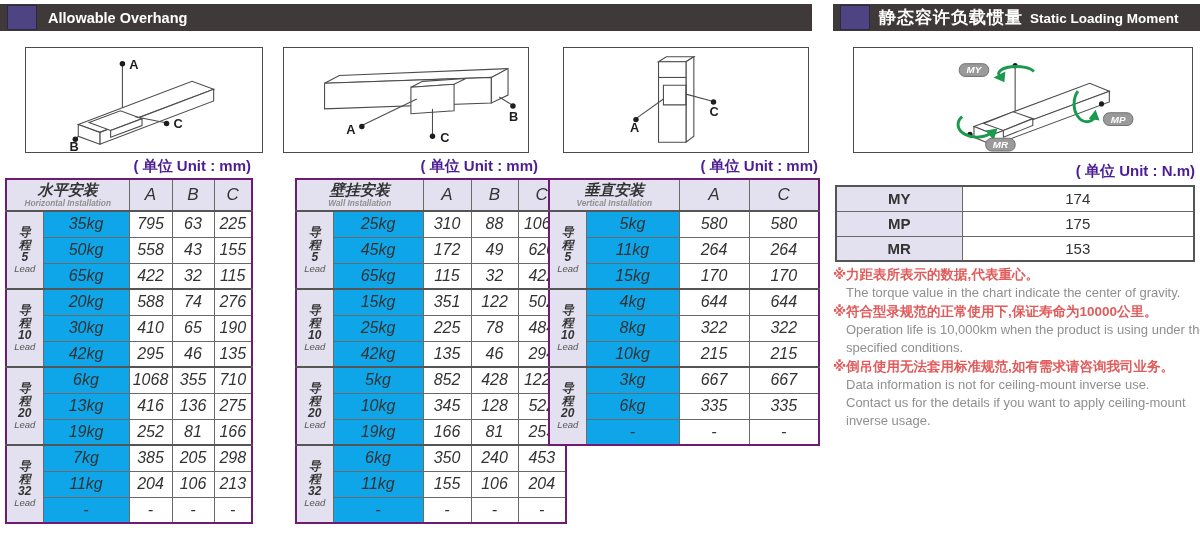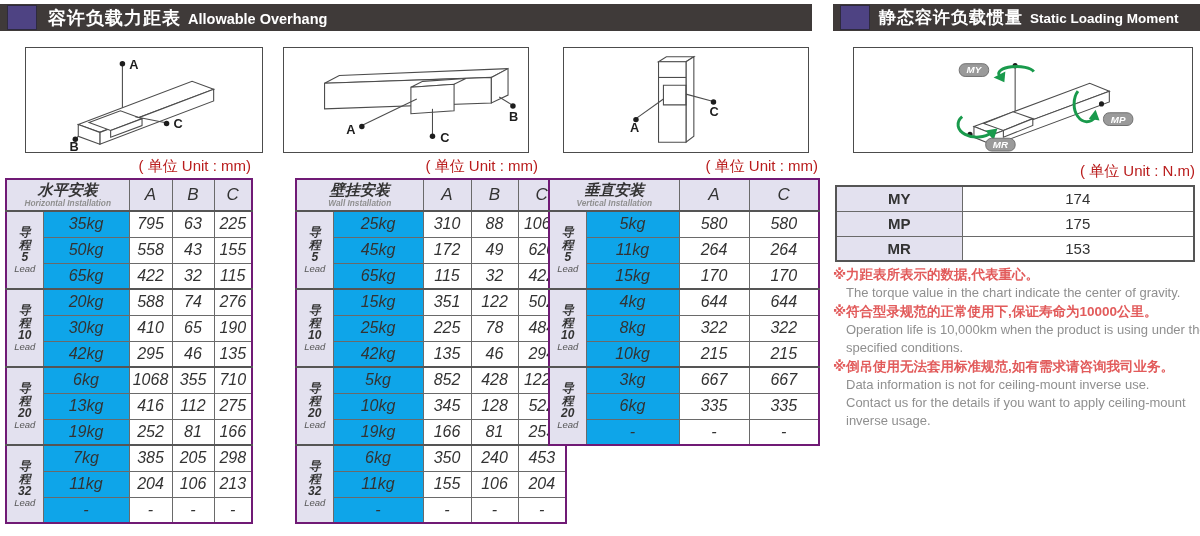--- a/index.html
+++ b/index.html
@@ -21,21 +21,21 @@
   .dline { stroke:#4c4c4c; stroke-width:1.1; fill:none; }
   .dfill { stroke:#4c4c4c; stroke-width:1.1; fill:#fff; }
   .ddot  { fill:#1d1d1d; }
   .dtext { font-size:13px; font-weight:bold; fill:#1d1d1d; }
   .garc  { stroke:#199a4c; stroke-width:3; fill:none; }
   .ghead { fill:#199a4c; }
   .badge-rect { fill:#9a9a9a; stroke:#6f6f6f; stroke-width:1; }
   .badge-text { fill:#fff; font-size:10px; font-weight:bold; font-style:italic; }
 
   
-  .unit { position:absolute; font-size:15px; font-weight:400; color:#b91c1c; text-align:right; white-space:nowrap; }
+  .unit { position:absolute; font-size:15px; font-weight:700; color:#4c1d95; text-align:right; white-space:nowrap; }
 
   
   .otmount { position:absolute; }
   table.ot { border-collapse:collapse; table-layout:fixed; border:2px solid #701a75;font-style:italic; }
   .ot th, .ot td { border:1px solid #6a6a6a; text-align:center; vertical-align:middle; padding:0; color:#333; }
   .ot thead th { background:#e3e1ef; height:32px; border-bottom:2px solid #555; }
   .ot .tzh { font-size:15px; font-weight:bold; line-height:16px; }
   .ot .ten { font-size:9px; color:#8f8f8f; line-height:10px; transform:scale(0.92); }
   .ot .colh { font-size:17px; font-weight:500; }
   .ot tbody td { height:26px; font-size:16px; }
@@ -61,21 +61,20 @@
   .nen { color:#8f8f8f; font-size:13px; line-height:18px; padding-left:13px; white-space:nowrap; }
 </style>
 </head>
 <body>
 
 <div id="page">
 
   <div class="secbar" style="left:0;width:812px;">
     <div class="psq"></div>
     <div class="sectext">
-      <span class="sec-zh">容许负载力距表</span>
       <span class="sec-en">Allowable Overhang</span>
     </div>
   </div>
 
   <div class="secbar" style="left:833px;width:367px;text-align:right;">
     <div class="psq"></div>
     <div class="sectext" style="margin-left:46px;">
       <span class="sec-zh" style="font-size:17px;">静态容许负载惯量</span>
       <span class="sec-en" style="font-size:13.5px;">Static Loading Moment</span>
     </div>
@@ -253,21 +252,21 @@
               <div class="len">Lead</div>
             </td>
             <td class="kg">6kg</td>
             <td class="val">1068</td>
             <td class="val">355</td>
             <td class="val">710</td>
           </tr>
           <tr>
             <td class="kg">13kg</td>
             <td class="val">416</td>
-            <td class="val">112</td>
+            <td class="val">136</td>
             <td class="val">275</td>
           </tr>
           <tr>
             <td class="kg">19kg</td>
             <td class="val">252</td>
             <td class="val">81</td>
             <td class="val">166</td>
           </tr>
           <tr class="gfirst">
             <td class="lead" rowspan="3">

